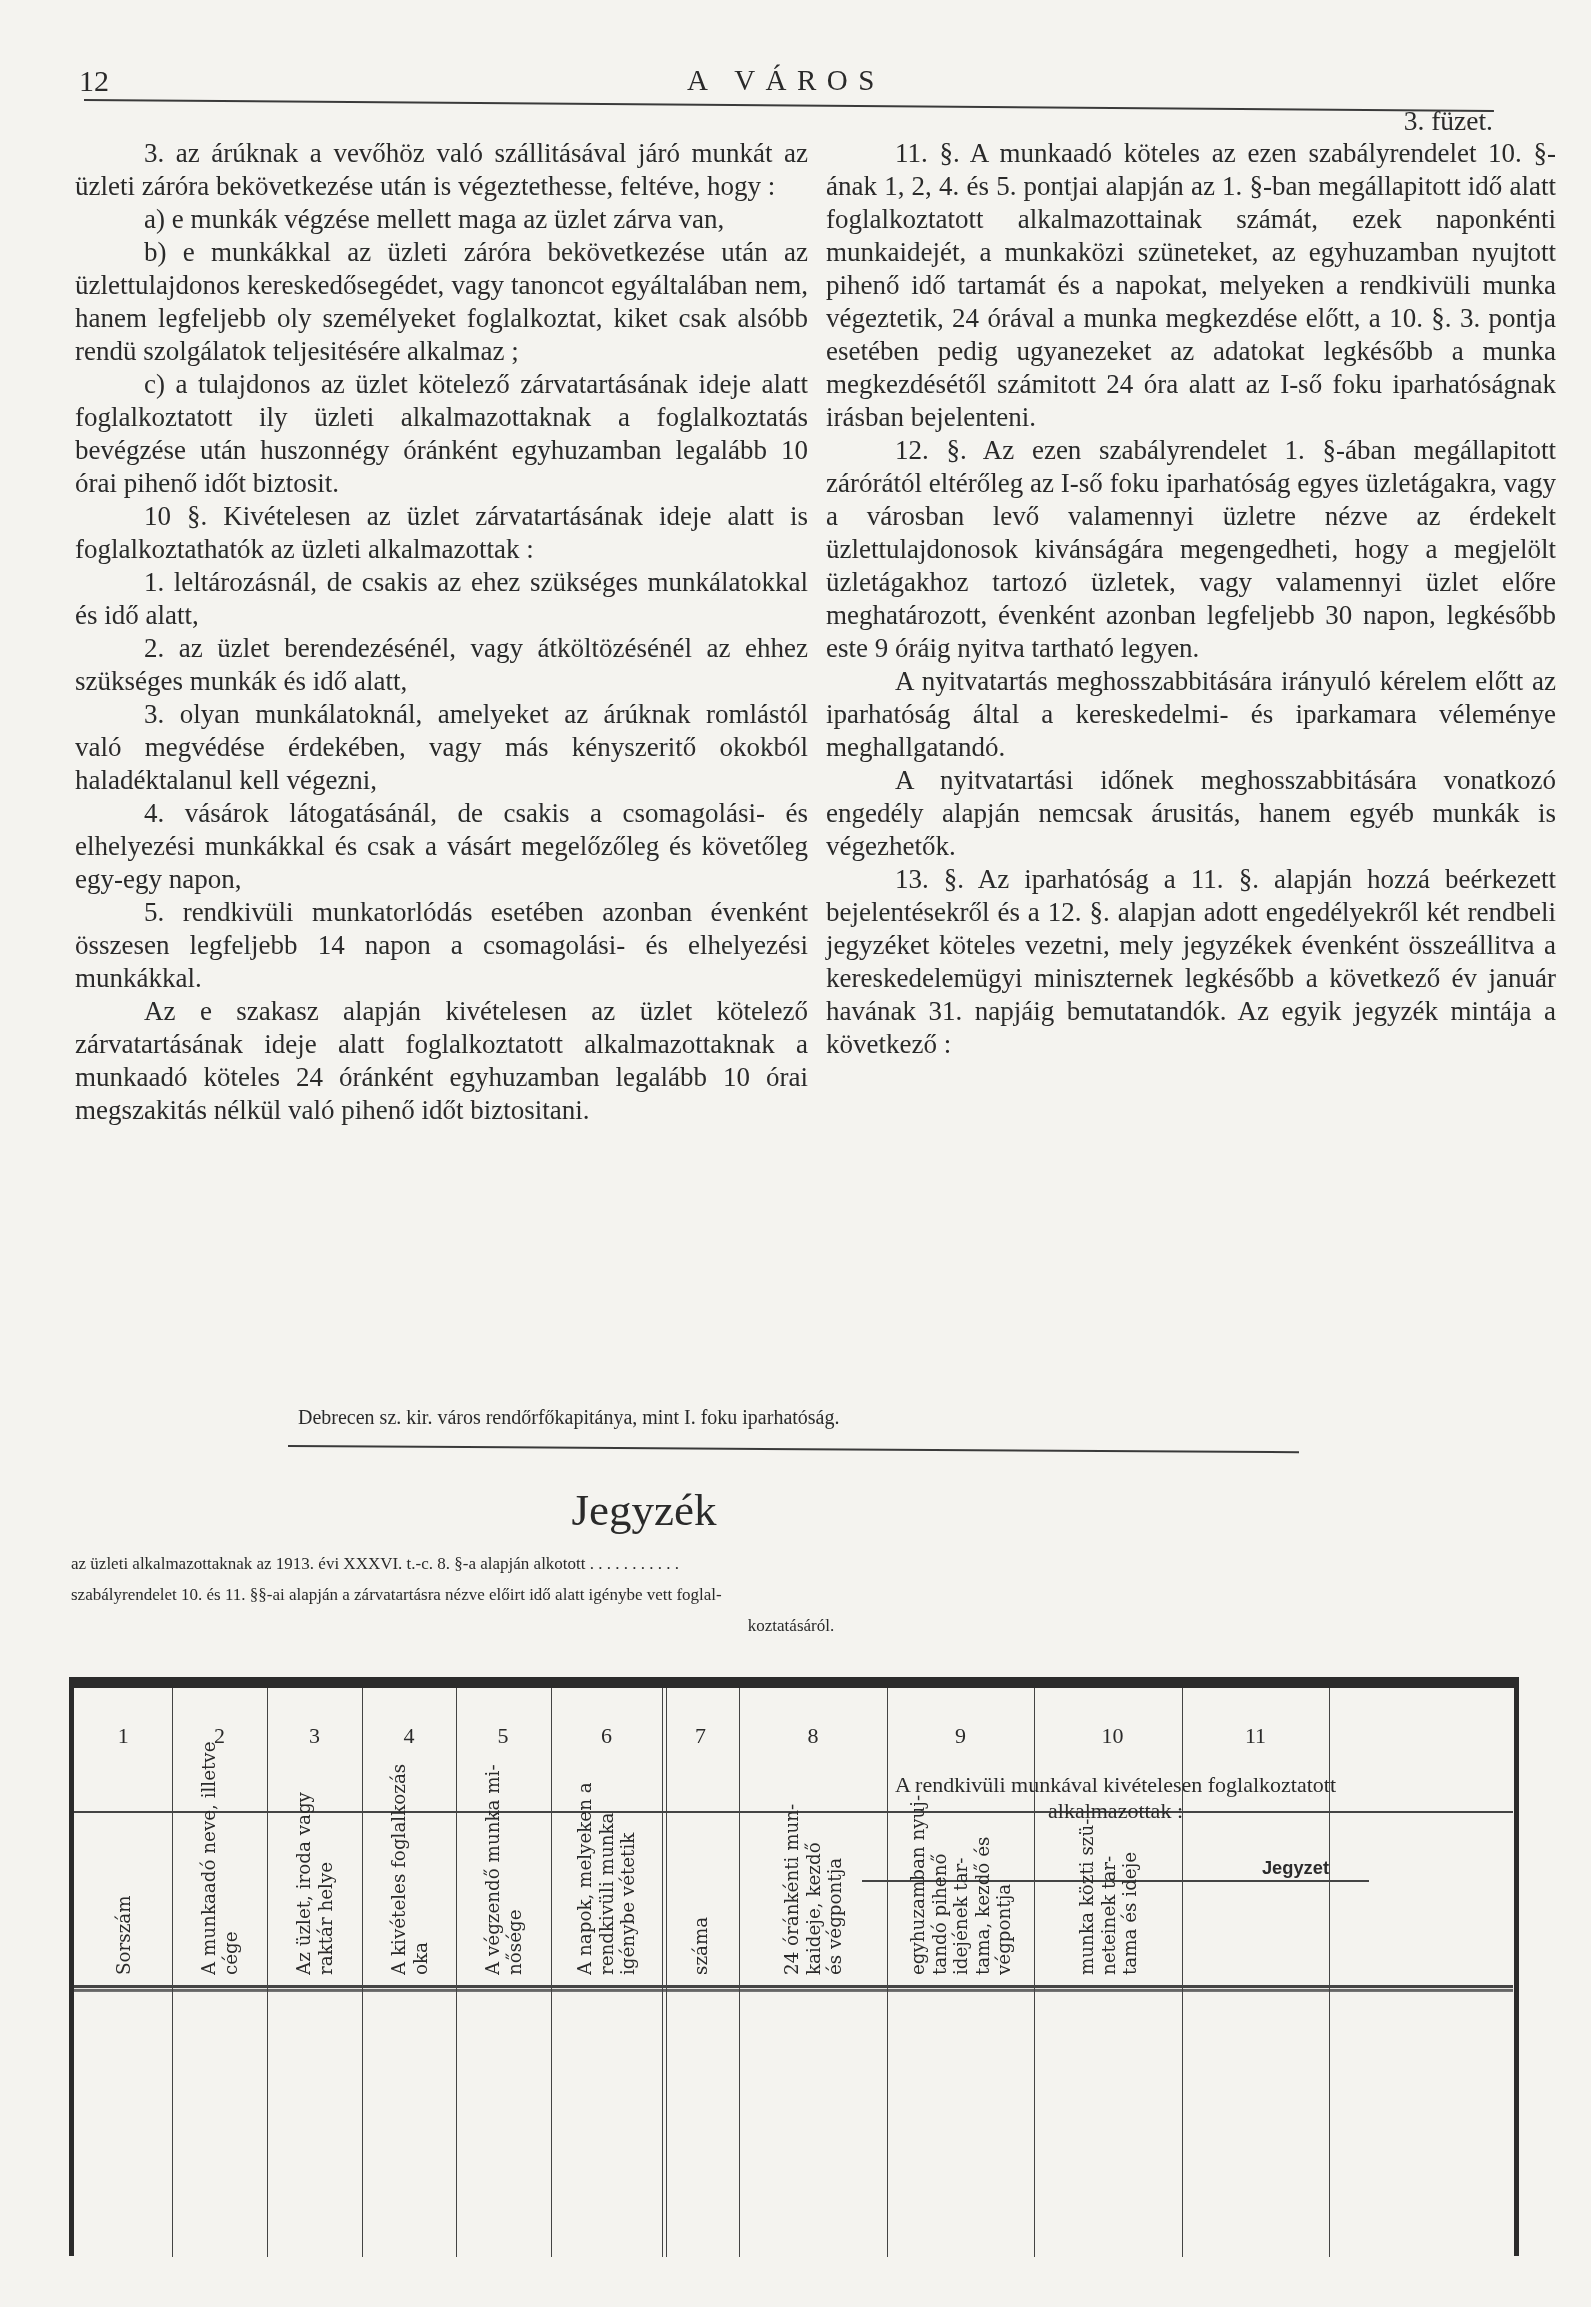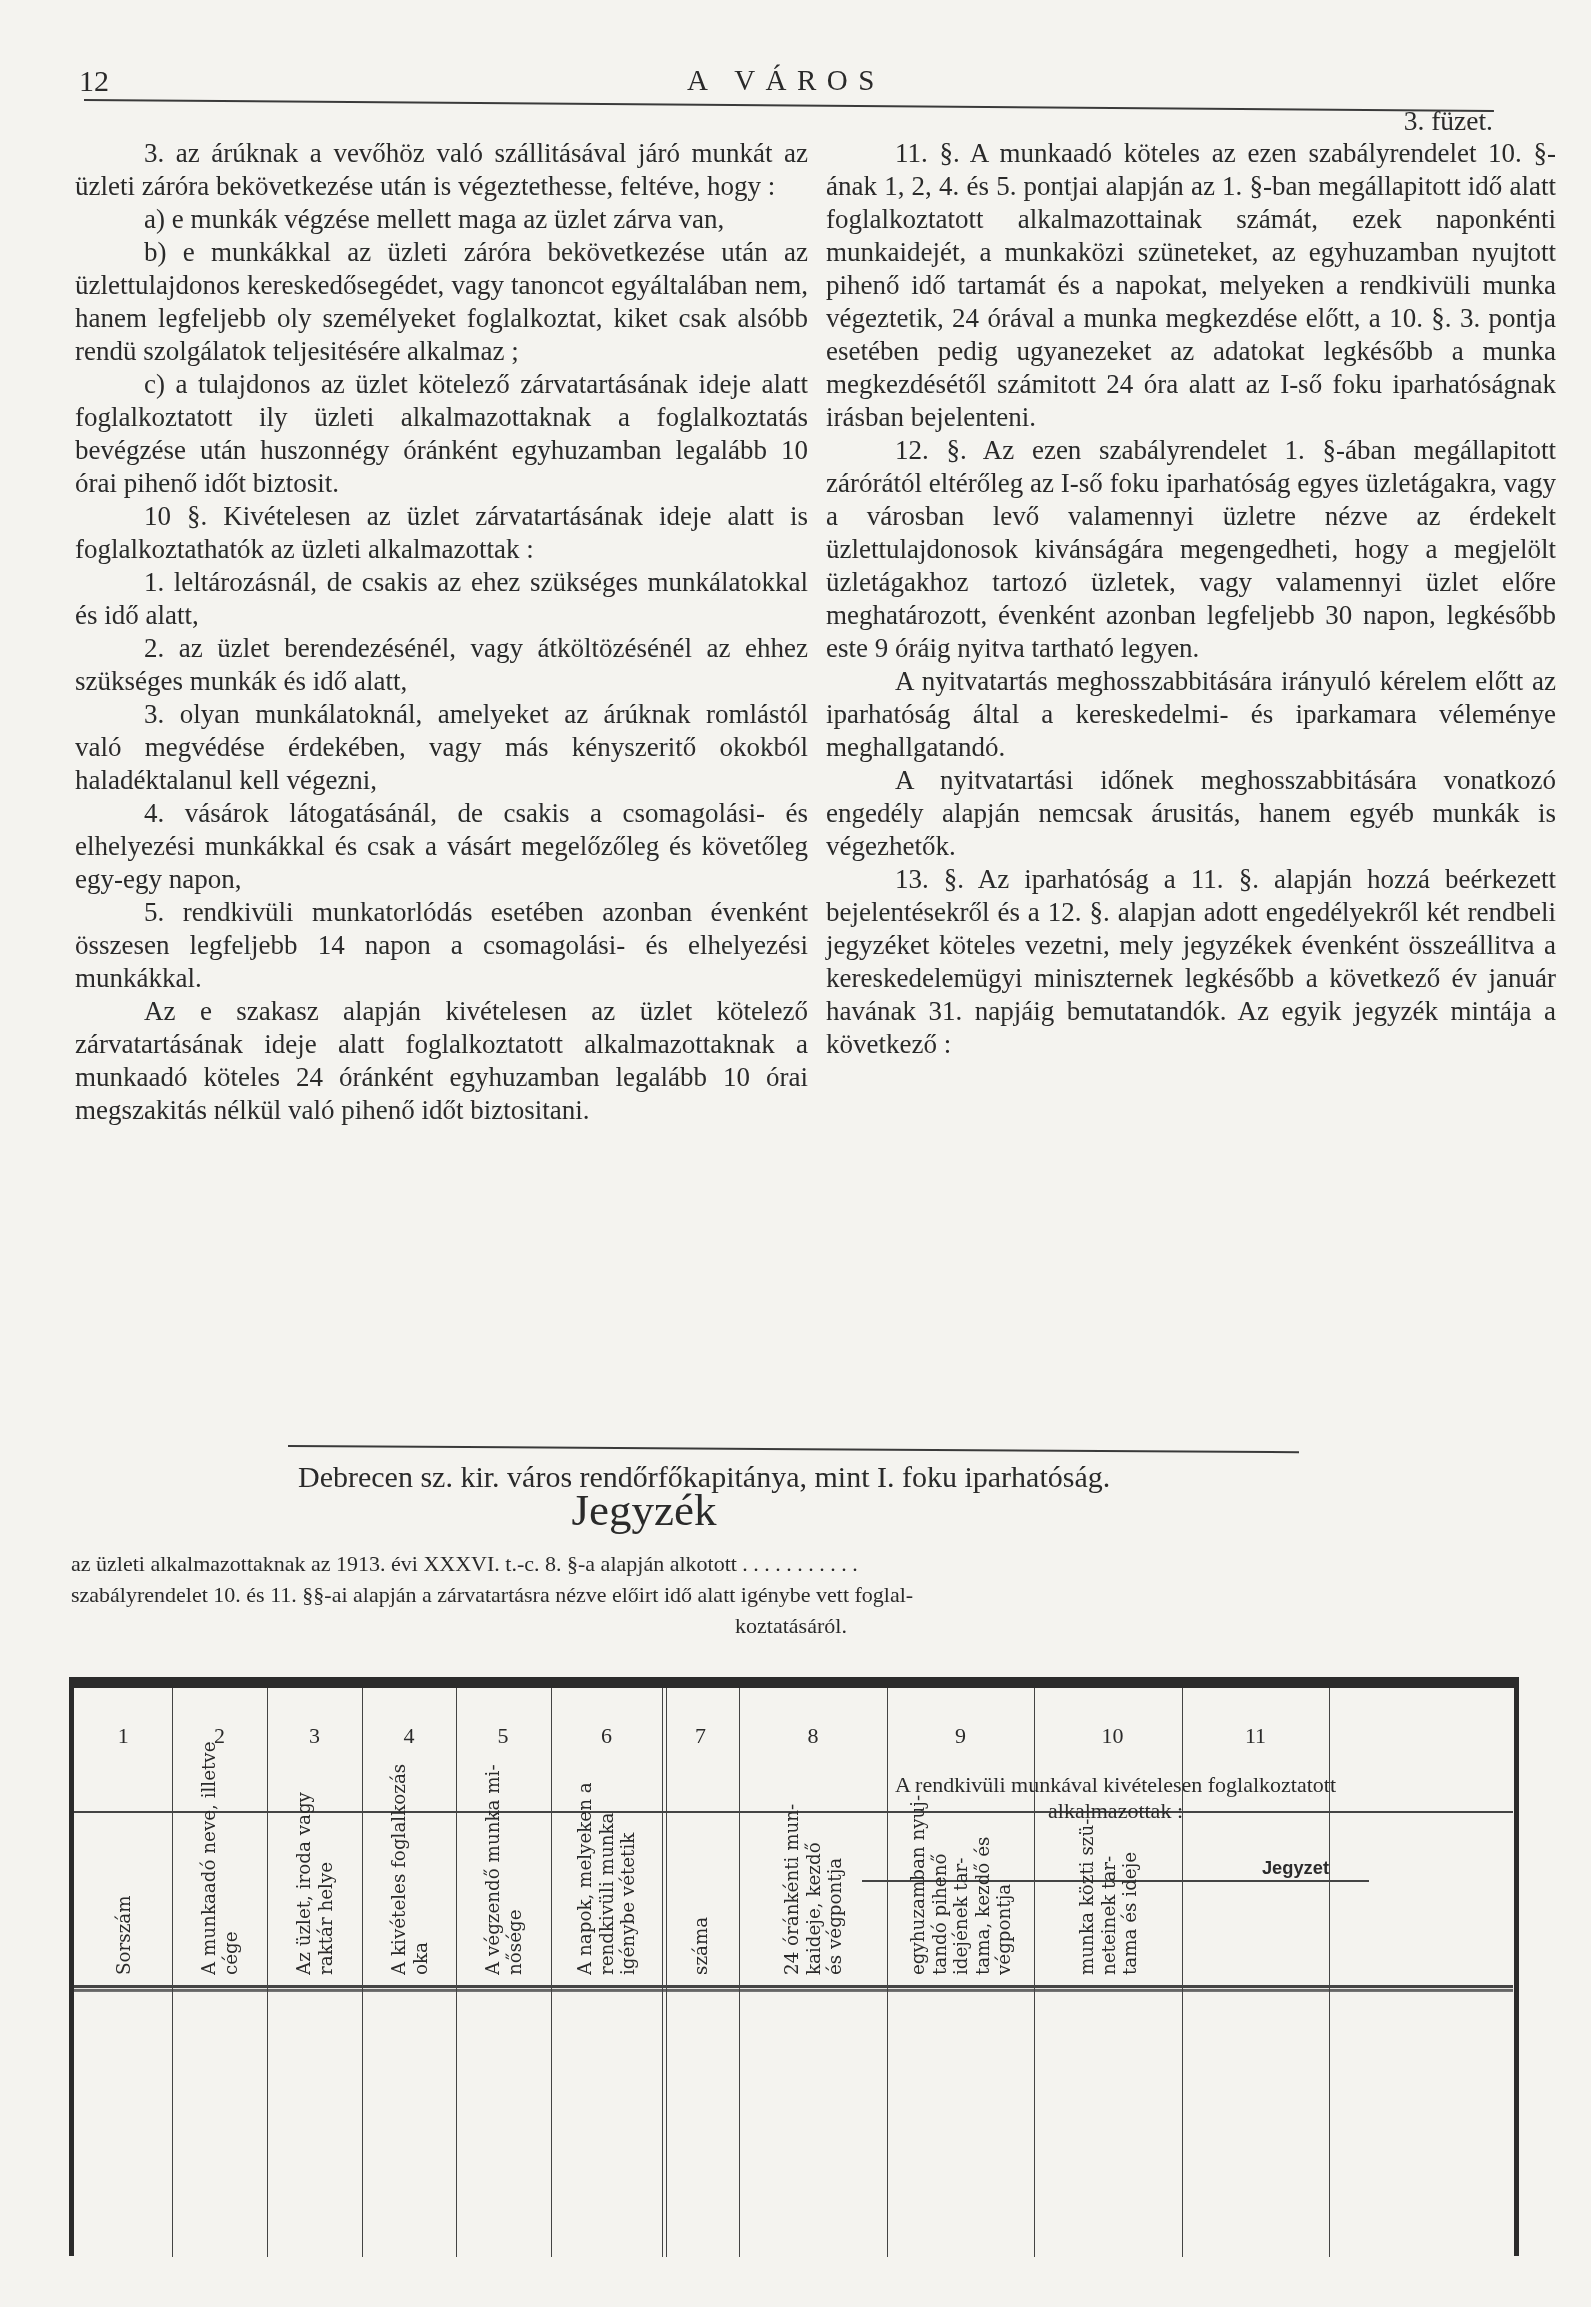--- a/index.html
+++ b/index.html
@@ -24,33 +24,33 @@
   .col {
     position: absolute; top: 137px; width: 733px;
     font-size: 27px; line-height: 33px;
     text-align: justify;
   }
   .col.left { left: 75px; }
   .col.right { left: 826px; width: 730px; }
   .col p { margin: 0; text-indent: 0; }
   .col p.ind { text-indent: 69px; }
   .signature {
-    position: absolute; left: 298px; top: 1460px; font-size: 30px;
+    position: absolute; left: 298px; top: 1406px; font-size: 20px;
   }
   .sig-rule {
     position: absolute; left: 288px; top: 1445px; width: 1011px; height: 2px;
     background: #3a3a3a; transform: rotate(0.35deg); transform-origin: left center;
   }
   .doc-title {
     position: absolute; left: 0; width: 1288px; top: 1484px; text-align: center;
     font-size: 45px;
   }
   .doc-intro {
     position: absolute; left: 71px; top: 1548px; width: 1492px;
-    font-size: 22px; line-height: 31px;
+    font-size: 17px; line-height: 31px;
   }
   .doc-intro .l1, .doc-intro .l2 { display: block; white-space: nowrap; }
   .doc-intro .l3 { display: block; text-align: center; padding-right: 52px; }
   .table-wrap {
     position: absolute; left: 69px; top: 1677px; width: 1450px; height: 579px;
   }
   .tbl-top { position: absolute; left: 0; top: 0; width: 1450px; height: 10.5px; background: #2b2b2b; }
   .tbl-left { position: absolute; left: 0; top: 0; width: 5.2px; height: 579px; background: #2b2b2b; }
   .tbl-right { position: absolute; right: 0; top: 0; width: 5.2px; height: 579px; background: #2b2b2b; }
   .vline { position: absolute; width: 1.3px; background: #444; }

